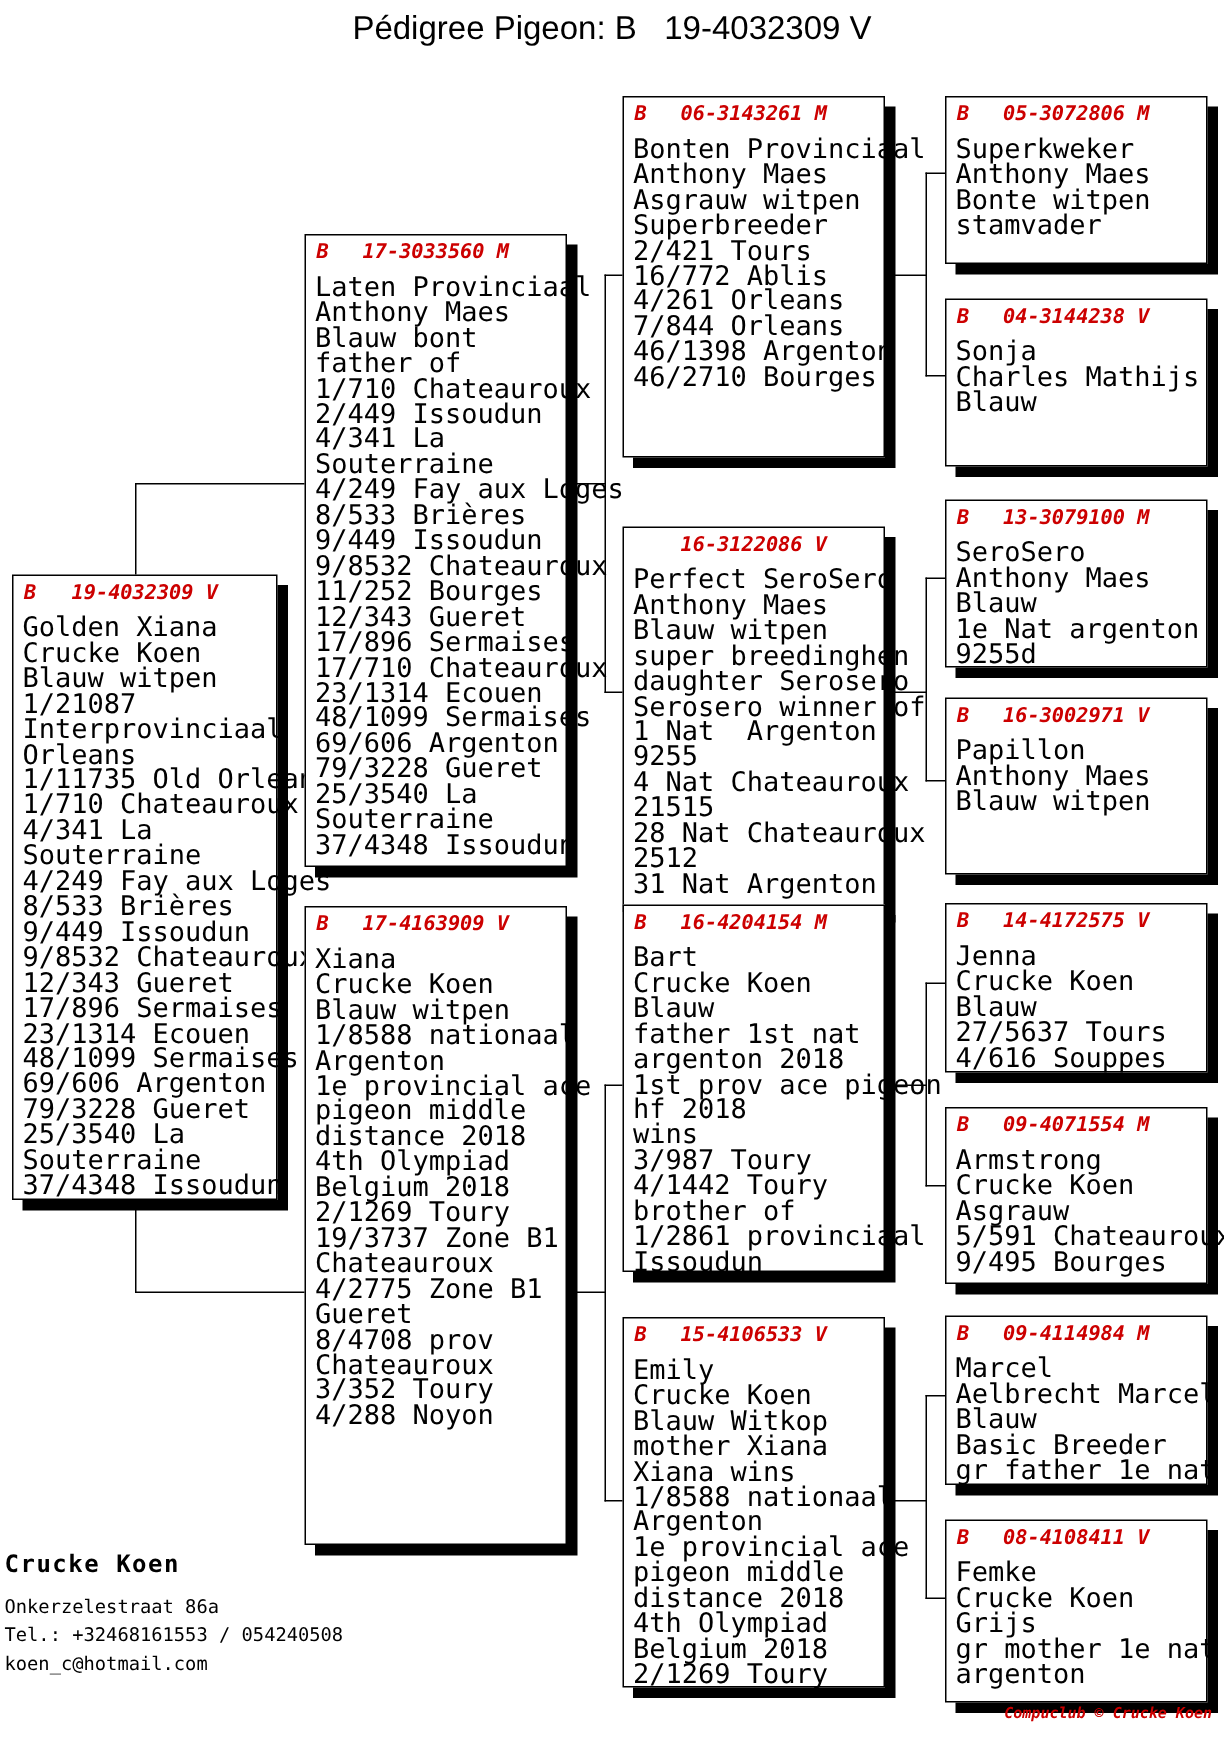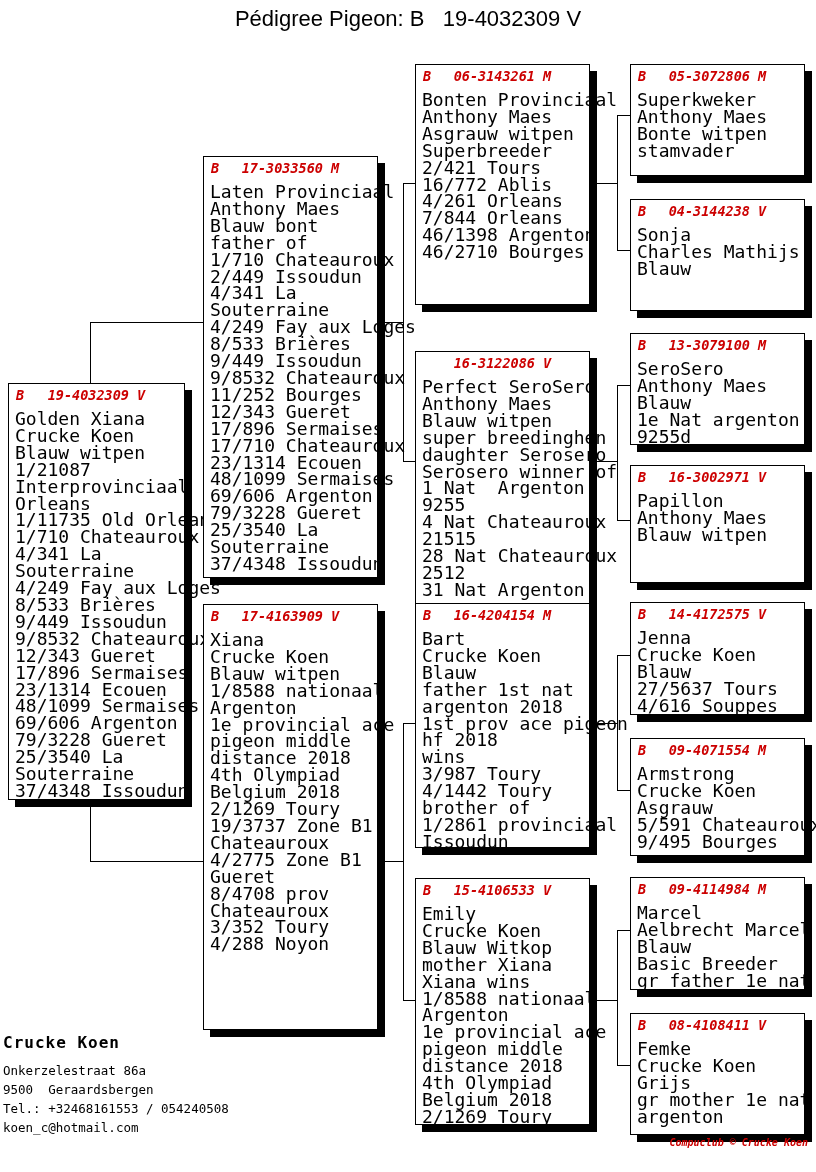--- a/index.html
+++ b/index.html
@@ -323,20 +323,19 @@
     <div class="pbox-body">Femke
 Crucke Koen
 Grijs
 gr mother 1e nat
 argenton</div>
   </div>
 
   <div class="owner">
     <div class="owner-name">Crucke Koen</div>
     <div class="owner-line">Onkerzelestraat 86a</div>
-    <div class="owner-line">9500  Geraardsbergen</div>
     <div class="owner-line">Tel.: +32468161553 / 054240508</div>
     <div class="owner-line">koen_c@hotmail.com</div>
   </div>
 
   <div class="footer">Compuclub © Crucke Koen</div>
 
 </div>
 
 </body></html>

